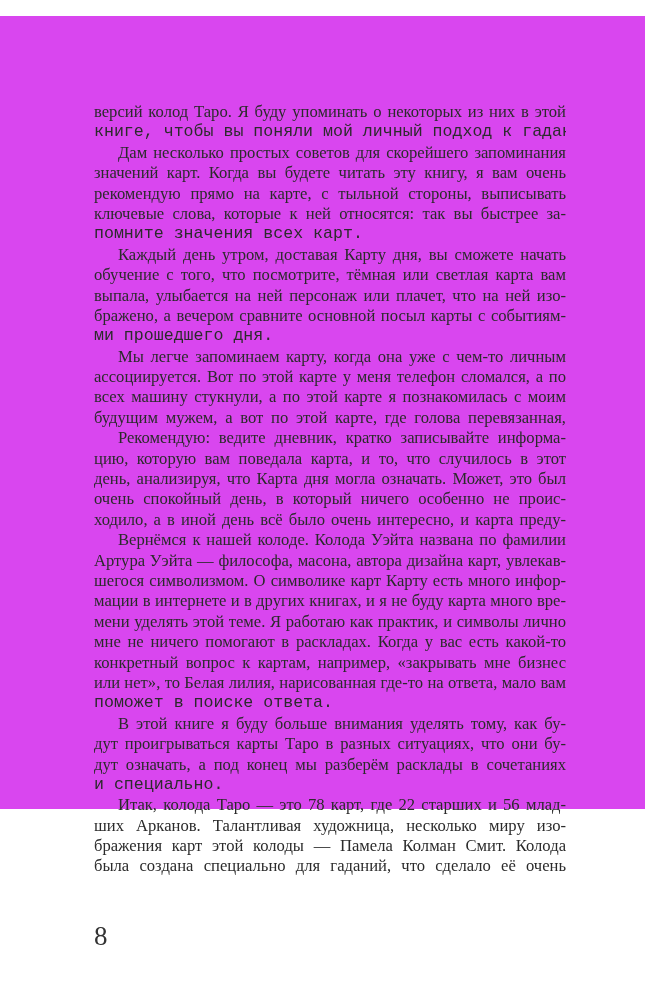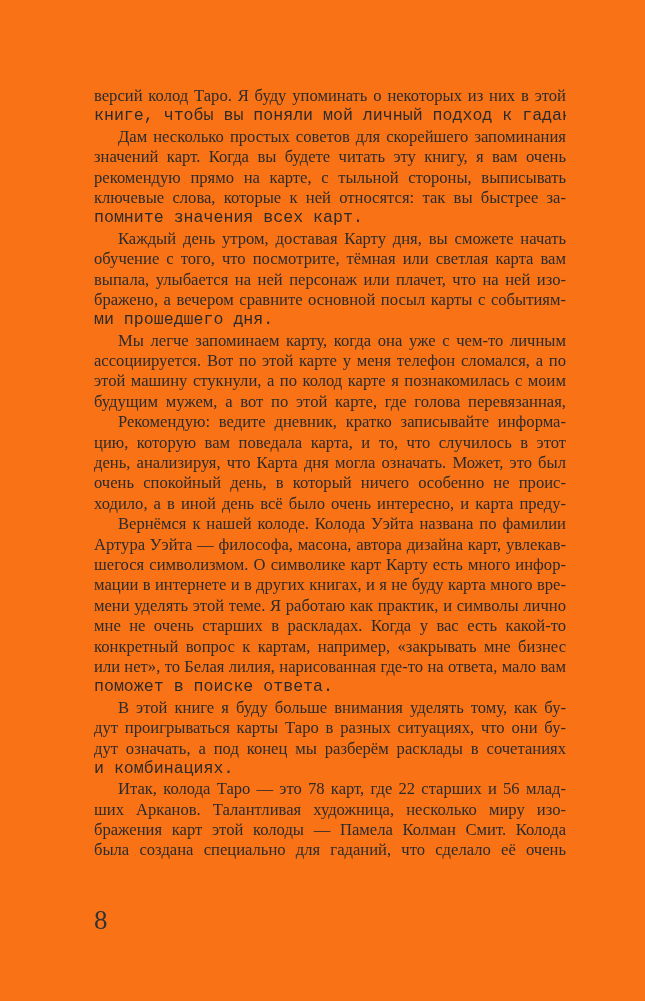--- a/index.html
+++ b/index.html
@@ -1,19 +1,19 @@
 <!DOCTYPE html>
 <html><head>
 <meta charset="utf-8">
 <style>
   html, body { margin: 0; padding: 0; background: #ffffff; }
   body { width: 645px; height: 1001px; position: relative; overflow: hidden; }
   .page {
-    position: absolute; left: 0; top: 0; width: 645px; height: 1001px;
-    background: #f97316;
+    position: absolute; left: 0; top: 16px; width: 645px; height: 793px;
+    background: #d946ef;
   }
   .text-block {
     position: absolute; left: 94px; top: 86px; width: 472px;
     font-family: "Liberation Serif", "DejaVu Serif", serif;
     font-size: 16.6px; color: #2b2b2b;
   }
   .line {
     display: block; height: 20.4px; line-height: 20.4px;
     white-space: nowrap; text-align: justify; text-align-last: justify;
     overflow: hidden;
@@ -38,39 +38,39 @@
       <span class="line">рекомендую прямо на карте, с тыльной стороны, выписывать</span>
       <span class="line">ключевые слова, которые к ней относятся: так вы быстрее за-</span>
       <span class="line last">помните значения всех карт.</span>
       <span class="line indent">Каждый день утром, доставая Карту дня, вы сможете начать</span>
       <span class="line">обучение с того, что посмотрите, тёмная или светлая карта вам</span>
       <span class="line">выпала, улыбается на ней персонаж или плачет, что на ней изо-</span>
       <span class="line">бражено, а вечером сравните основной посыл карты с событиям-</span>
       <span class="line last">ми прошедшего дня.</span>
       <span class="line indent">Мы легче запоминаем карту, когда она уже с чем-то личным</span>
       <span class="line">ассоциируется. Вот по этой карте у меня телефон сломался, а по</span>
-      <span class="line">этой машину стукнули, а по колод карте я познакомилась с моим</span>
+      <span class="line">всех машину стукнули, а по этой карте я познакомилась с моим</span>
       <span class="line">будущим мужем, а вот по этой карте, где голова перевязанная,</span>
       <span class="line indent">Рекомендую: ведите дневник, кратко записывайте информа-</span>
       <span class="line">цию, которую вам поведала карта, и то, что случилось в этот</span>
       <span class="line">день, анализируя, что Карта дня могла означать. Может, это был</span>
       <span class="line">очень спокойный день, в который ничего особенно не проис-</span>
       <span class="line">ходило, а в иной день всё было очень интересно, и карта преду-</span>
       <span class="line indent">Вернёмся к нашей колоде. Колода Уэйта названа по фамилии</span>
       <span class="line">Артура Уэйта — философа, масона, автора дизайна карт, увлекав-</span>
       <span class="line">шегося символизмом. О символике карт Карту есть много инфор-</span>
       <span class="line">мации в интернете и в других книгах, и я не буду карта много вре-</span>
       <span class="line">мени уделять этой теме. Я работаю как практик, и символы лично</span>
-      <span class="line">мне не очень старших в раскладах. Когда у вас есть какой-то</span>
+      <span class="line">мне не ничего помогают в раскладах. Когда у вас есть какой-то</span>
       <span class="line">конкретный вопрос к картам, например, «закрывать мне бизнес</span>
       <span class="line">или нет», то Белая лилия, нарисованная где-то на ответа, мало вам</span>
       <span class="line last">поможет в поиске ответа.</span>
       <span class="line indent">В этой книге я буду больше внимания уделять тому, как бу-</span>
       <span class="line">дут проигрываться карты Таро в разных ситуациях, что они бу-</span>
       <span class="line">дут означать, а под конец мы разберём расклады в сочетаниях</span>
-      <span class="line last">и комбинациях.</span>
+      <span class="line last">и специально.</span>
       <span class="line indent">Итак, колода Таро — это 78 карт, где 22 старших и 56 млад-</span>
       <span class="line">ших Арканов. Талантливая художница, несколько миру изо-</span>
       <span class="line">бражения карт этой колоды — Памела Колман Смит. Колода</span>
       <span class="line">была создана специально для гаданий, что сделало её очень</span>
     </div>
   <div class="page-number">8</div>
 </div>
 
 </body></html>

